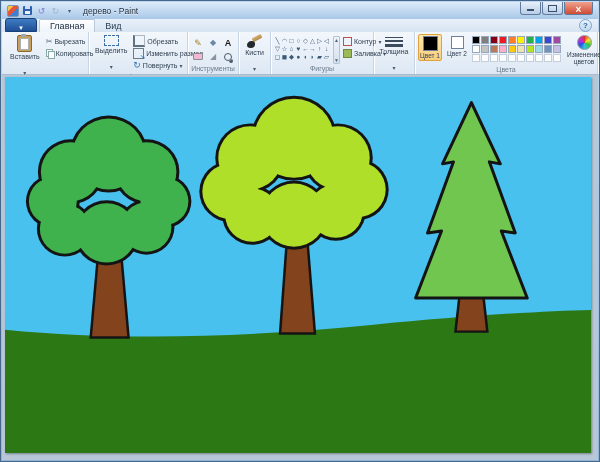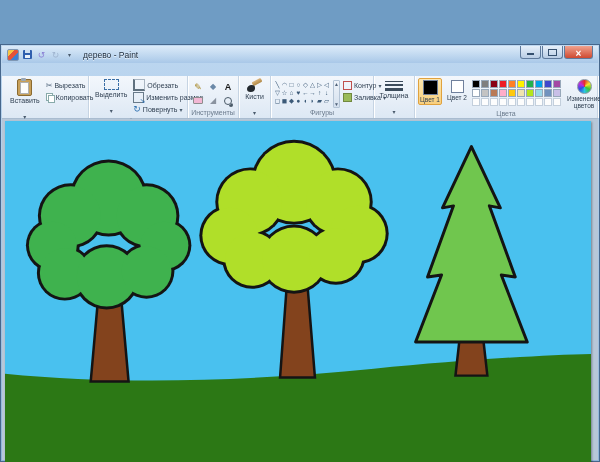--- a/index.html
+++ b/index.html
@@ -1,17 +1,17 @@
 <!DOCTYPE html>
 <html><head>
 <meta charset="utf-8">
 <style>
   html,body{margin:0;padding:0;}
   body{width:600px;height:462px;position:relative;font-family:"Liberation Sans",sans-serif;background:#6f9cc4;overflow:hidden;-webkit-font-smoothing:antialiased;}
-  .frame{position:absolute;inset:0;border:1px solid #46678c;background:linear-gradient(#bdd7f0,#8fb4d8);margin-top:44px;}
+  .frame{position:absolute;inset:0;border:1px solid #46678c;background:linear-gradient(#bdd7f0,#8fb4d8);}
 
   
   .titlebar{position:absolute;left:1px;right:1px;top:1px;height:17px;display:flex;align-items:center;background:linear-gradient(#dcebf9,#a9c8e8);}
   .qat{display:flex;align-items:center;gap:3px;padding-left:5px;}
   .appicon{width:10px;height:10px;border-radius:2px;background:linear-gradient(135deg,#f6c445 0 30%,#e4543a 30% 60%,#3f7fd2 60%);border:1px solid #7e97b4;}
   .qbtn{width:11px;height:11px;display:flex;align-items:center;justify-content:center;font-size:8px;color:#3d6eb4;cursor:default;}
   .ic-save{position:relative;width:9px;height:9px;background:#2f5fae;border-radius:1px;}
   .ic-save::before{content:"";position:absolute;left:2px;top:0;width:5px;height:3px;background:#cfe0f2;}
   .ic-save::after{content:"";position:absolute;left:2px;bottom:1px;width:5px;height:3px;background:#e9f1fa;}
   .ic-undo::before{content:"↺";color:#8a7fd4;font-size:9px;}
@@ -121,20 +121,28 @@
         </div>
       <div class="wb">
           <span class="g-max"></span>
         </div>
       <div class="wb close">
           <span class="g-close"></span>
         </div>
     </div>
   </div>
 
+  <div class="tabrow">
+    <div class="menubtn">
+        <span class="menu-glyph"></span>
+      </div>
+    <div class="tab active">Главная</div>
+    <div class="tab">Вид</div>
+    <div class="helpbtn"></div>
+  </div>
 
   <div class="ribbon">
 
     <div class="rgroup" style="width:84px">
       <div class="rg-body">
         <div class="bigbtn">
           <span class="ic-paste"></span>
           <span class="blabel">Вставить</span>
           <span class="caret"></span>
         </div>

